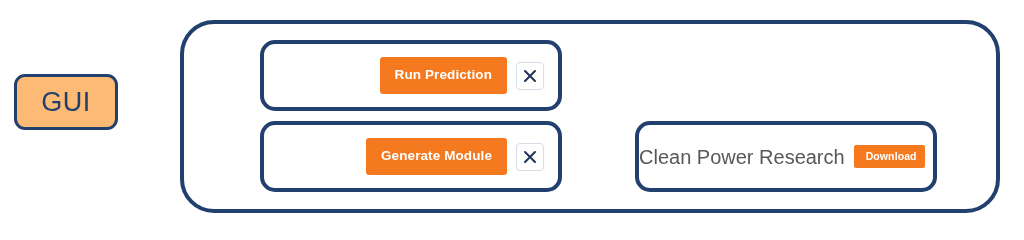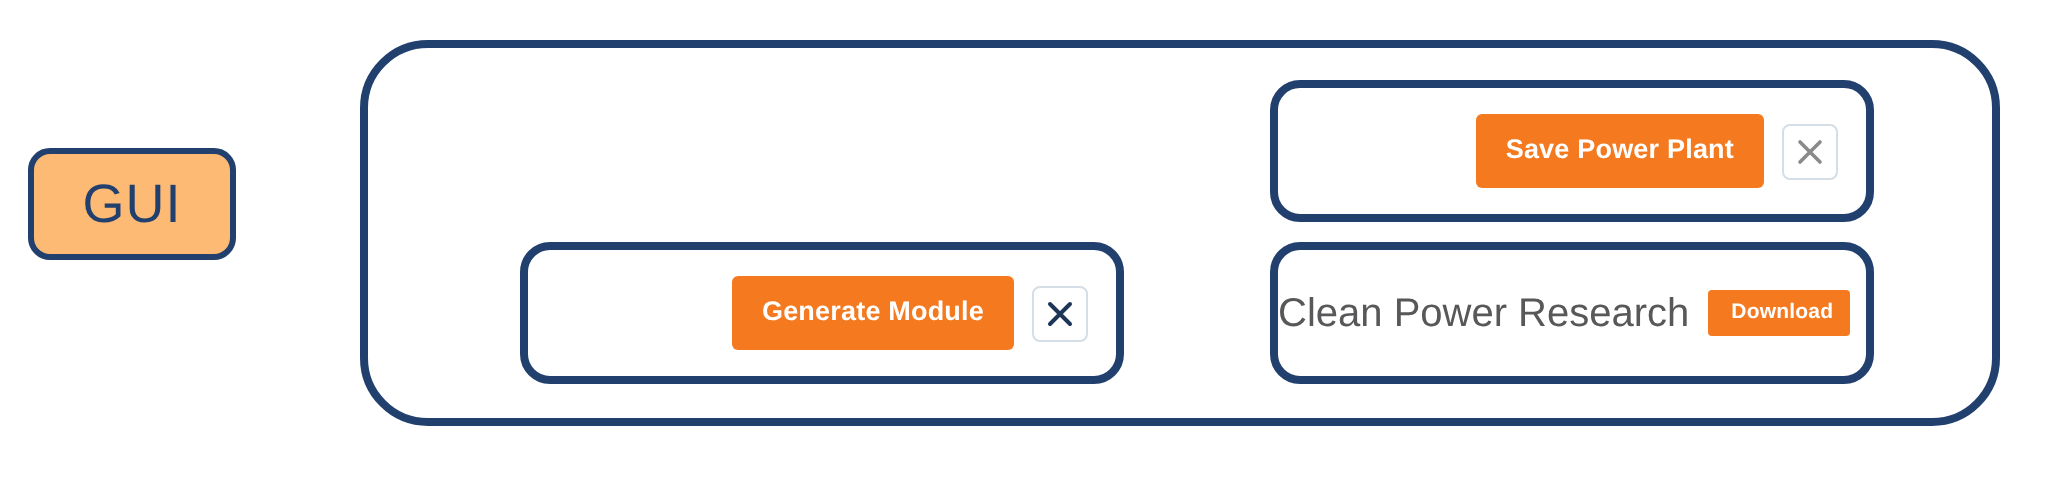--- a/index.html
+++ b/index.html
@@ -125,42 +125,42 @@
 </style>
 </head>
 <body>
 
 <div id="gui-label-box">
   <span class="gui-text">GUI</span>
 </div>
 
 <div id="gui-container">
 
+  <div class="card col-left row-top">
+    <div class="card-inner">
+      <span class="btn-orange">Run Prediction</span>
+      <span class="btn-close">
+        <svg width="14" height="14" viewBox="0 0 14 14">
+          <path class="x-dark" d="M2 2 L12 12 M12 2 L2 12" stroke-width="2" stroke-linecap="round" fill="none"></path>
+        </svg>
+      </span>
+    </div>
+  </div>
 
   <div class="card col-left row-bottom">
     <div class="card-inner">
       <span class="btn-orange">Generate Module</span>
       <span class="btn-close">
         <svg width="14" height="14" viewBox="0 0 14 14">
           <path class="x-dark" d="M2 2 L12 12 M12 2 L2 12" stroke-width="2" stroke-linecap="round" fill="none"></path>
         </svg>
       </span>
     </div>
   </div>
 
-  <div class="card col-right row-top">
-    <div class="card-inner">
-      <span class="btn-orange">Save Power Plant</span>
-      <span class="btn-close">
-        <svg width="14" height="14" viewBox="0 0 14 14">
-          <path class="x-gray" d="M2 2 L12 12 M12 2 L2 12" stroke-width="1.8" stroke-linecap="round" fill="none"></path>
-        </svg>
-      </span>
-    </div>
-  </div>
 
   <div class="card col-right row-bottom">
     <div class="card-inner">
       <span class="card-text">Clean Power Research</span>
       <span class="btn-orange small">Download</span>
     </div>
   </div>
 
 </div>
 

